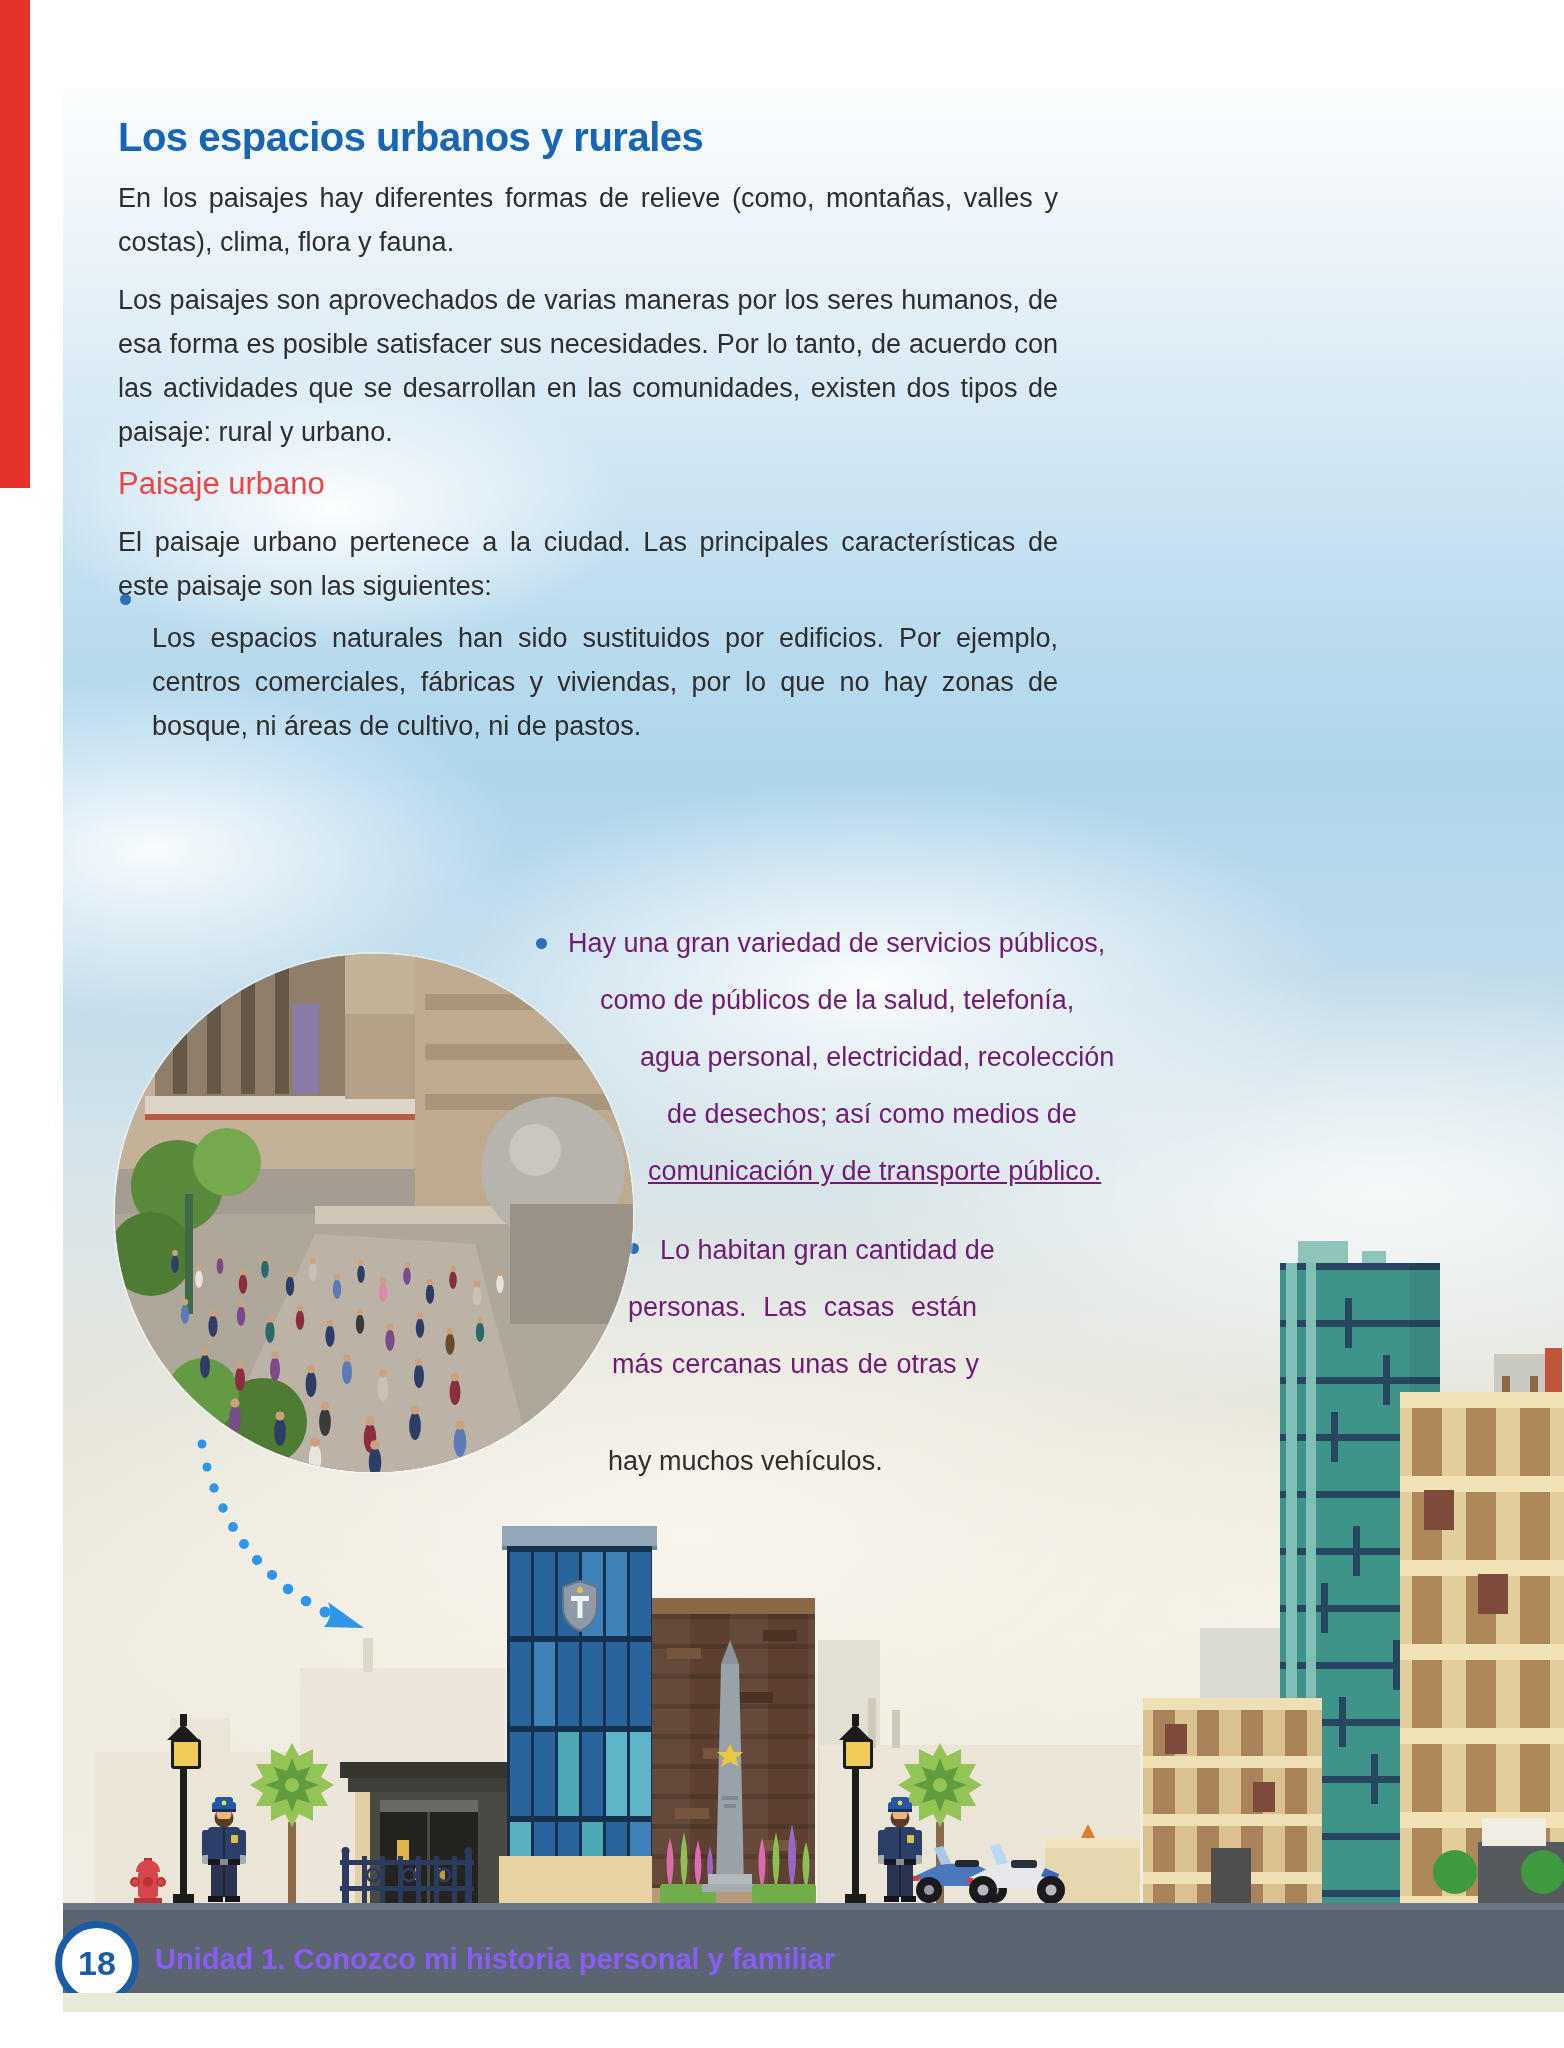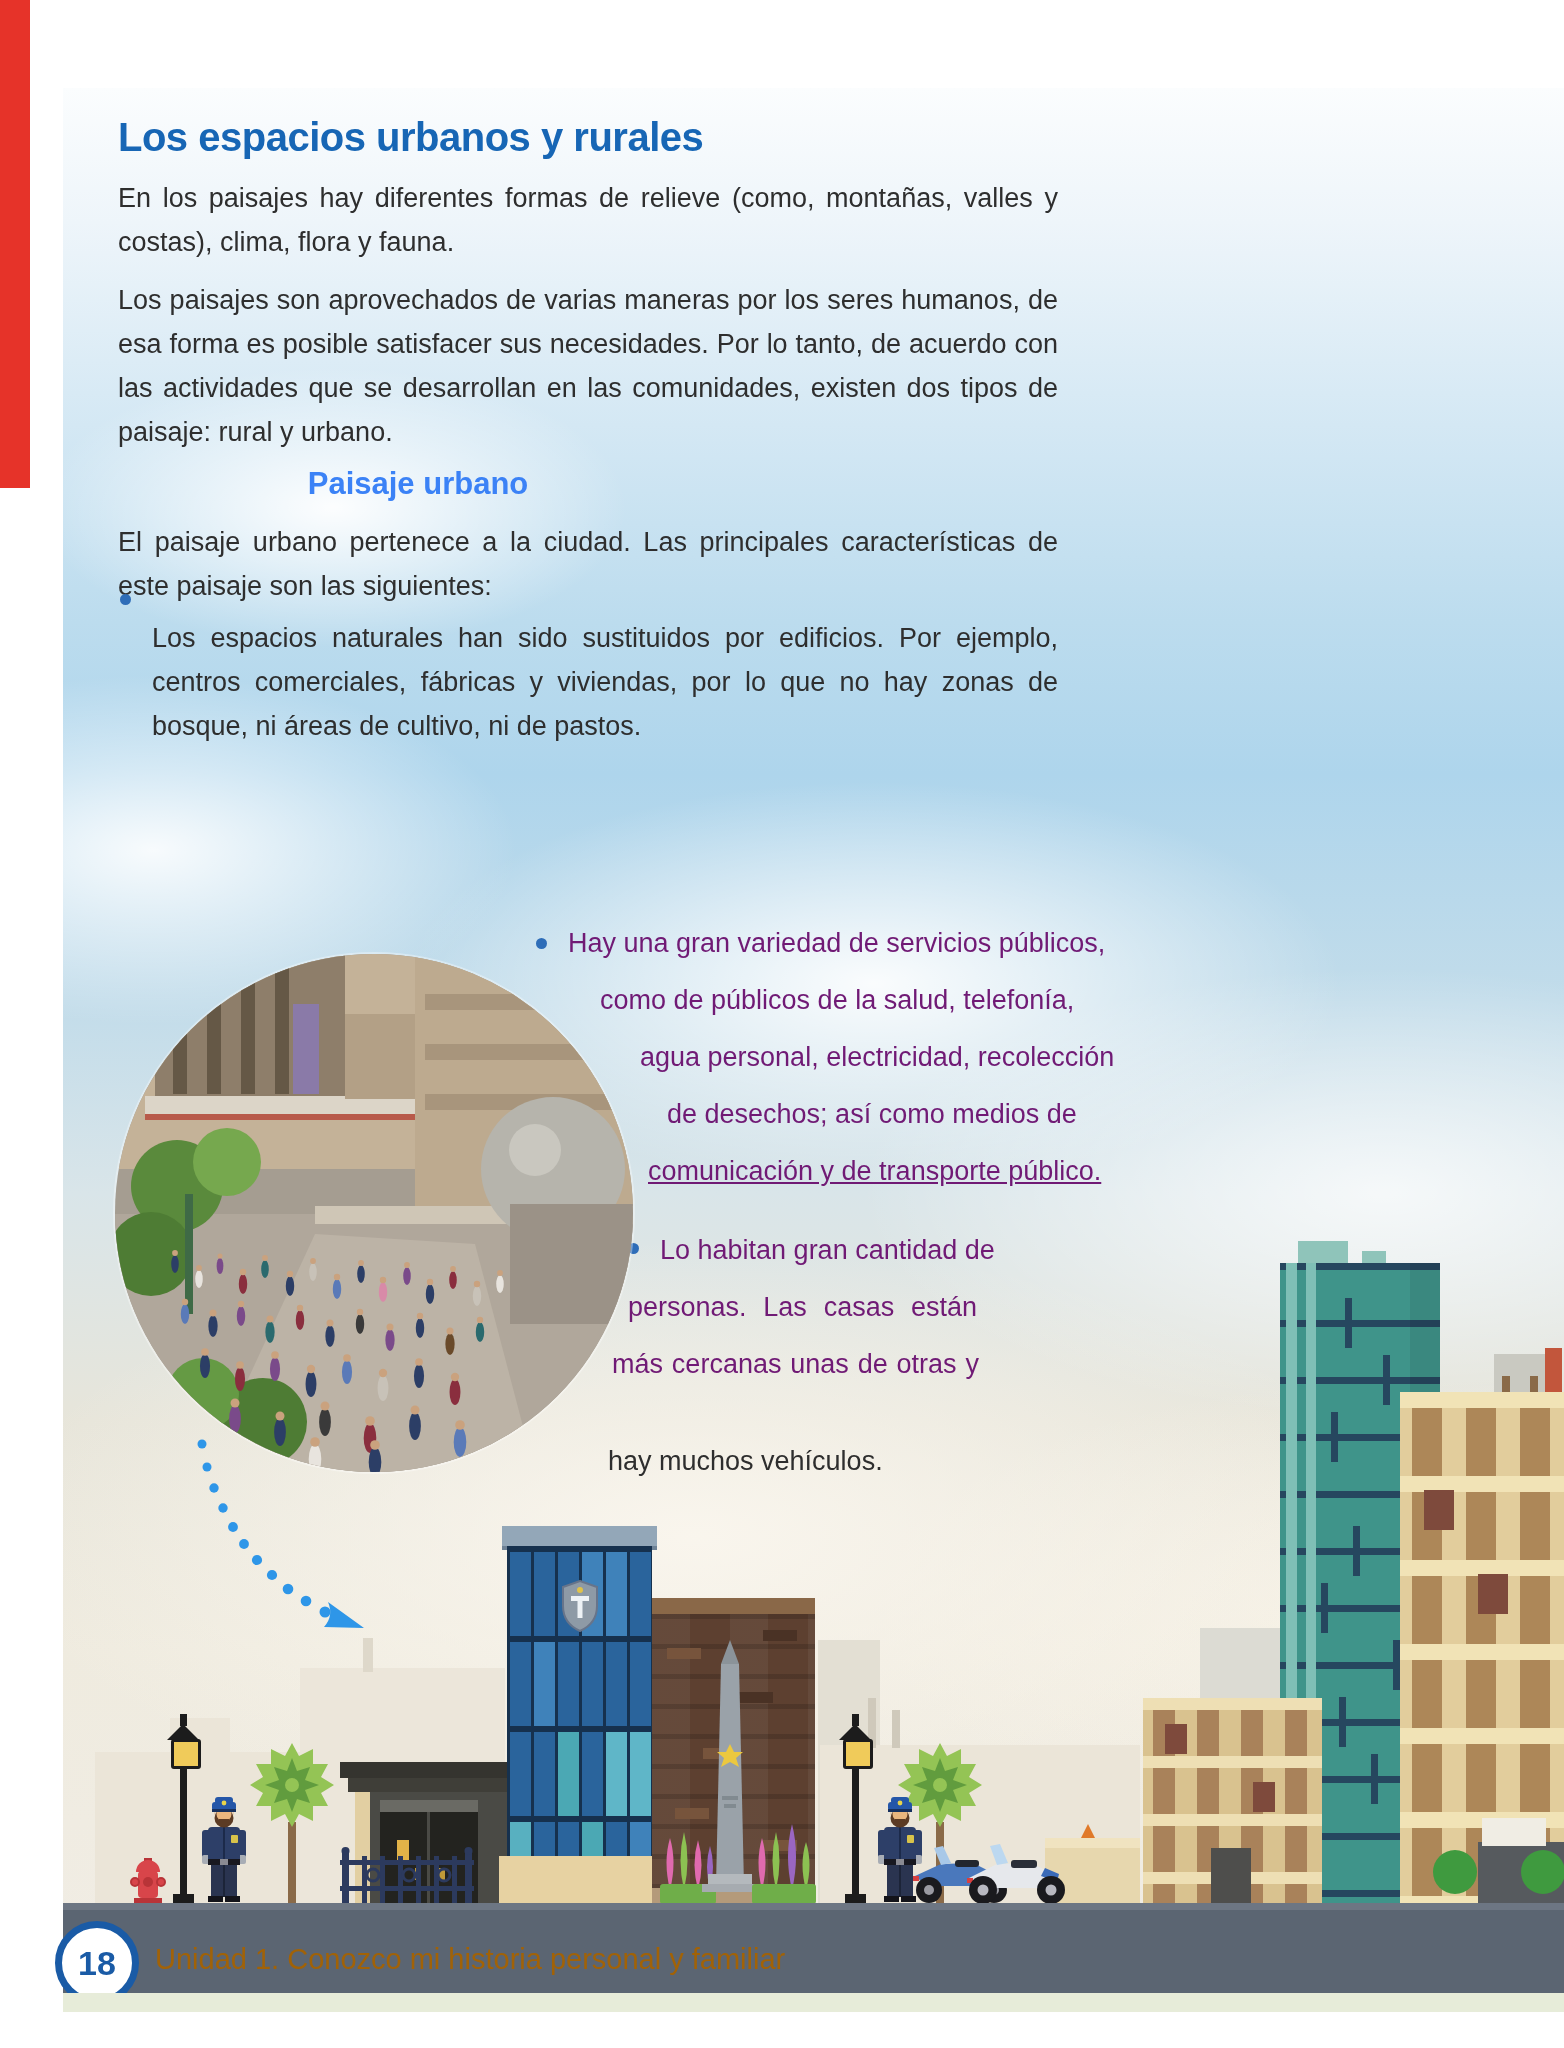--- a/index.html
+++ b/index.html
@@ -29,21 +29,21 @@
   <div id="sky"></div>
 
   <i class="b" style="left:0;top:0;width:30px;height:488px;background:#e63329;"></i>
 
   <div class="txt" style="left:118px;top:72px;width:940px;font-size:40px;line-height:50px;font-weight:bold;color:#1766b5;text-align:left;letter-spacing:-0.5px;">Los espacios urbanos y rurales</div>
 
   <div class="txt" style="left:118px;top:136px;width:940px;">En los paisajes hay diferentes formas de relieve (como, montañas, valles y costas), clima, flora y fauna.</div>
 
   <div class="txt" style="left:118px;top:238px;width:940px;">Los paisajes son aprovechados de varias maneras por los seres humanos, de esa forma es posible satisfacer sus necesidades. Por lo tanto, de acuerdo con las actividades que se desarrollan en las comunidades, existen dos tipos de paisaje: rural y urbano.</div>
 
-  <div class="txt" style="left:118px;top:424px;width:600px;font-size:31px;line-height:40px;font-weight:bold;color:#3b82f6;text-align:center;">Paisaje urbano</div>
+  <div class="txt" style="left:118px;top:424px;width:600px;font-size:31px;line-height:40px;font-weight:normal;color:#ef4444;text-align:left;">Paisaje urbano</div>
 
   <div class="txt" style="left:118px;top:480px;width:940px;">El paisaje urbano pertenece a la ciudad. Las principales características de este paisaje son las siguientes:</div>
 
   <span class="dot" style="left:120px;top:594px;"></span>
   <div class="txt" style="left:152px;top:576px;width:906px;">Los espacios naturales han sido sustituidos por edificios. Por ejemplo, centros comerciales, fábricas y viviendas, por lo que no hay zonas de bosque, ni áreas de cultivo, ni de pastos.</div>
 
   <span class="dot" style="left:536px;top:938px;"></span>
   <div class="jl" style="left:568px;top:921px;width:490px;">Hay una gran variedad de servicios públicos,</div>
   <div class="jl" style="left:600px;top:978px;width:458px;">como de públicos de la salud, telefonía,</div>
   <div class="jl" style="left:640px;top:1035px;width:418px;">agua personal, electricidad, recolección</div>
@@ -439,20 +439,20 @@
         <circle cx="98" cy="52" r="14" fill="#1a1a1e"></circle>
           <circle cx="98" cy="52" r="5.5" fill="#b8b8c0"></circle>
       </g>
     </svg>
 
     <i class="b" style="left:0;top:703px;width:1501px;height:90px;background:#5b6572;"></i>
     <i class="b" style="left:0;top:703px;width:1501px;height:7px;background:#6d7683;"></i>
   </div>
 
   <div id="footer-bar">
-    <div style="position:absolute;left:92px;top:40px;font-size:29px;font-weight:normal;color:#a16207;white-space:nowrap;">Unidad 1. Conozco mi historia personal y familiar</div>
+    <div style="position:absolute;left:92px;top:40px;font-size:29px;font-weight:bold;color:#8b5cf6;white-space:nowrap;">Unidad 1. Conozco mi historia personal y familiar</div>
   </div>
   <div style="position:absolute;left:55px;top:1921px;width:84px;height:84px;border-radius:50%;background:#fff;border:7px solid #1a5ba6;box-sizing:border-box;text-align:center;line-height:70px;font-size:34px;font-weight:bold;color:#1a5ba6;">
     <span>18</span>
   </div>
   <i class="b" style="left:63px;top:1993px;width:1501px;height:19px;background:#e7ecd9;"></i>
 
 </div>
 
 </body></html>

